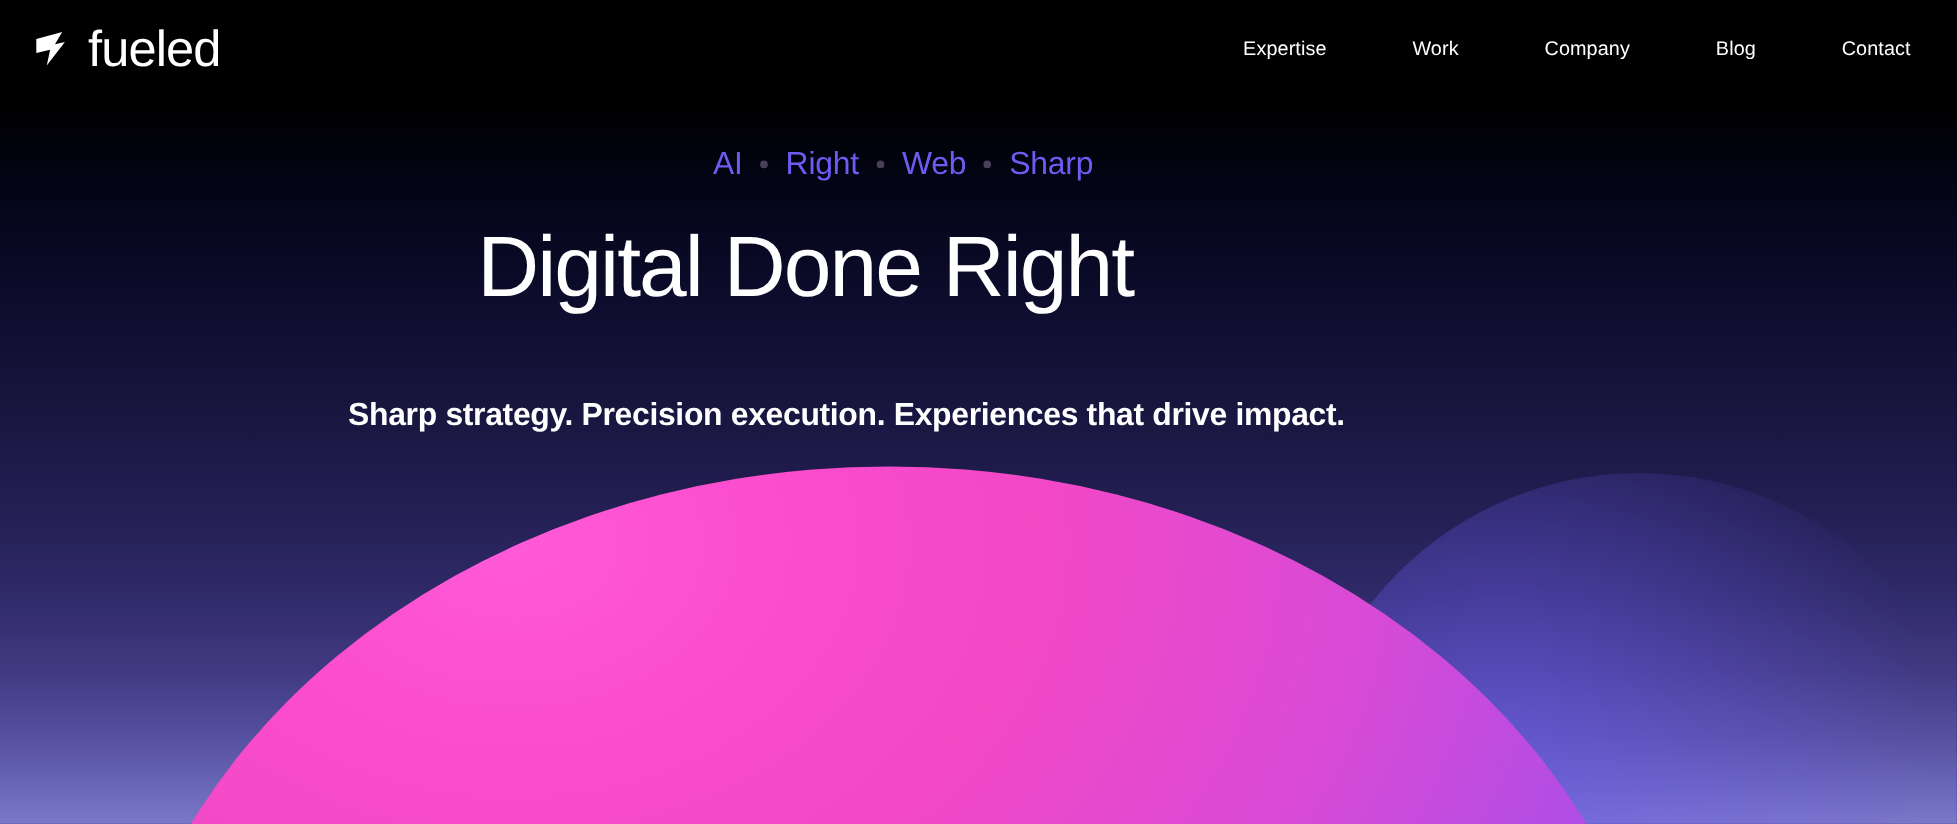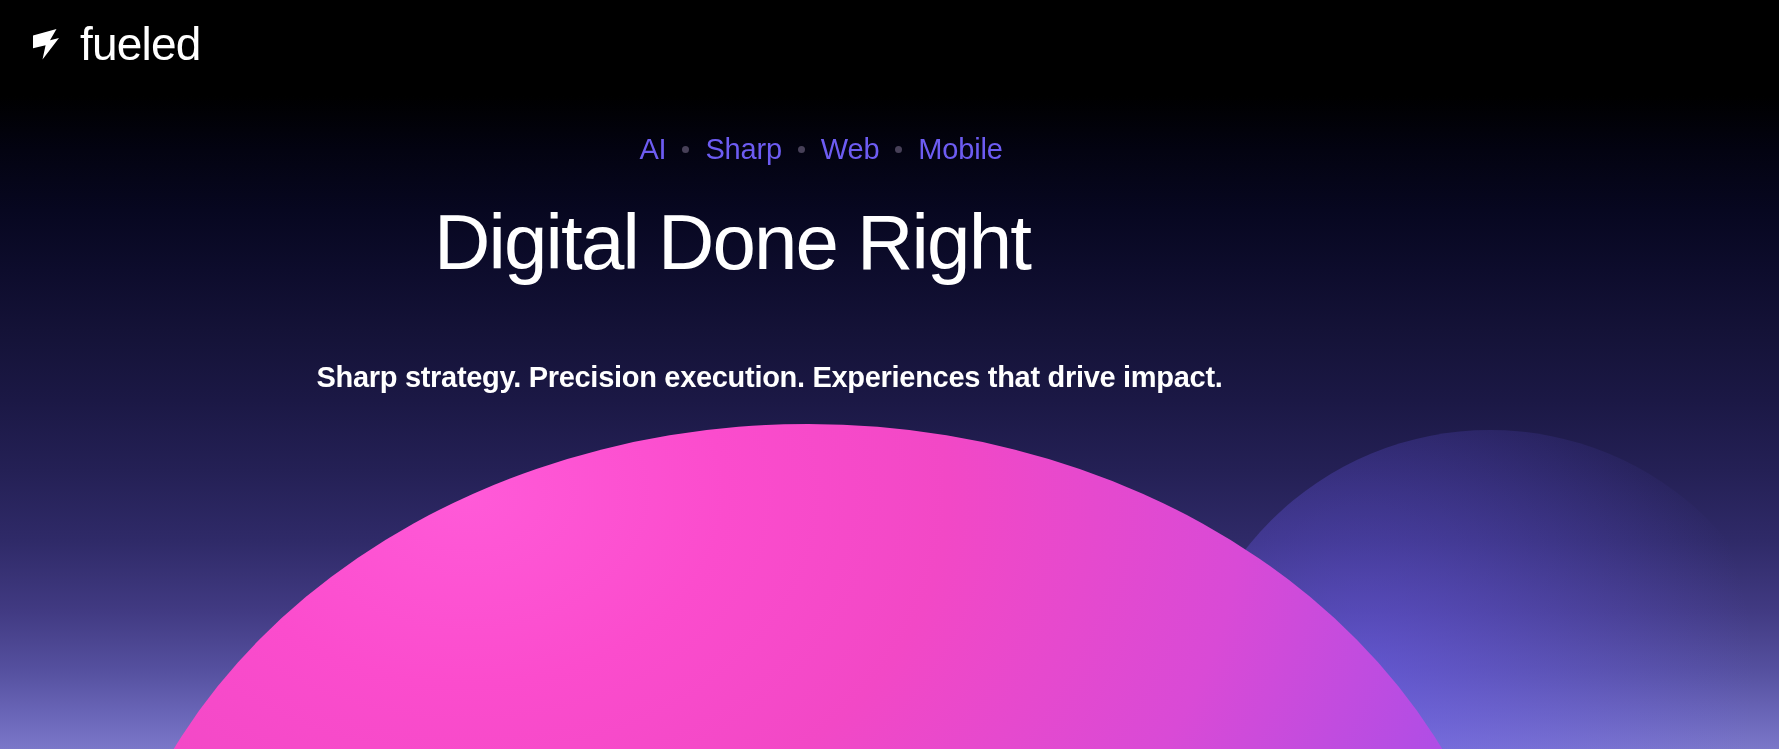--- a/index.html
+++ b/index.html
@@ -187,32 +187,39 @@
   <header class="header">
     <a class="brand" href="#">
       <span>
         <svg class="bolt" viewBox="0 0 40 34" xmlns="http://www.w3.org/2000/svg" aria-hidden="true">
           <path d="M7.0 8.4 L30.5 2.0 L24.0 13.2 L33.0 11.1 L16.5 32.5 L19.6 18.2 L7.0 21.2 Z" fill="#ffffff"></path>
         </svg>
       </span>
       <span class="brand-name">fueled</span>
     </a>
 
+    <nav class="nav">
+      <a class="nav-link" href="#">Expertise</a>
+      <a class="nav-link" href="#">Work</a>
+      <a class="nav-link" href="#">Company</a>
+      <a class="nav-link" href="#">Blog</a>
+      <a class="nav-link" href="#">Contact</a>
+    </nav>
   </header>
 
   <div class="hero">
 
     <div class="kicker">
       <a class="kicker-item" href="#">AI</a>
       <span class="kicker-dot"></span>
-      <a class="kicker-item" href="#">Sharp</a>
+      <a class="kicker-item" href="#">Right</a>
       <span class="kicker-dot"></span>
       <a class="kicker-item" href="#">Web</a>
       <span class="kicker-dot"></span>
-      <a class="kicker-item" href="#">Mobile</a>
+      <a class="kicker-item" href="#">Sharp</a>
     </div>
 
     <h1 class="headline">Digital Done Right</h1>
 
     <p class="subhead">Sharp strategy. Precision execution. Experiences that drive impact.</p>
 
   </div>
 
 </div>
 

